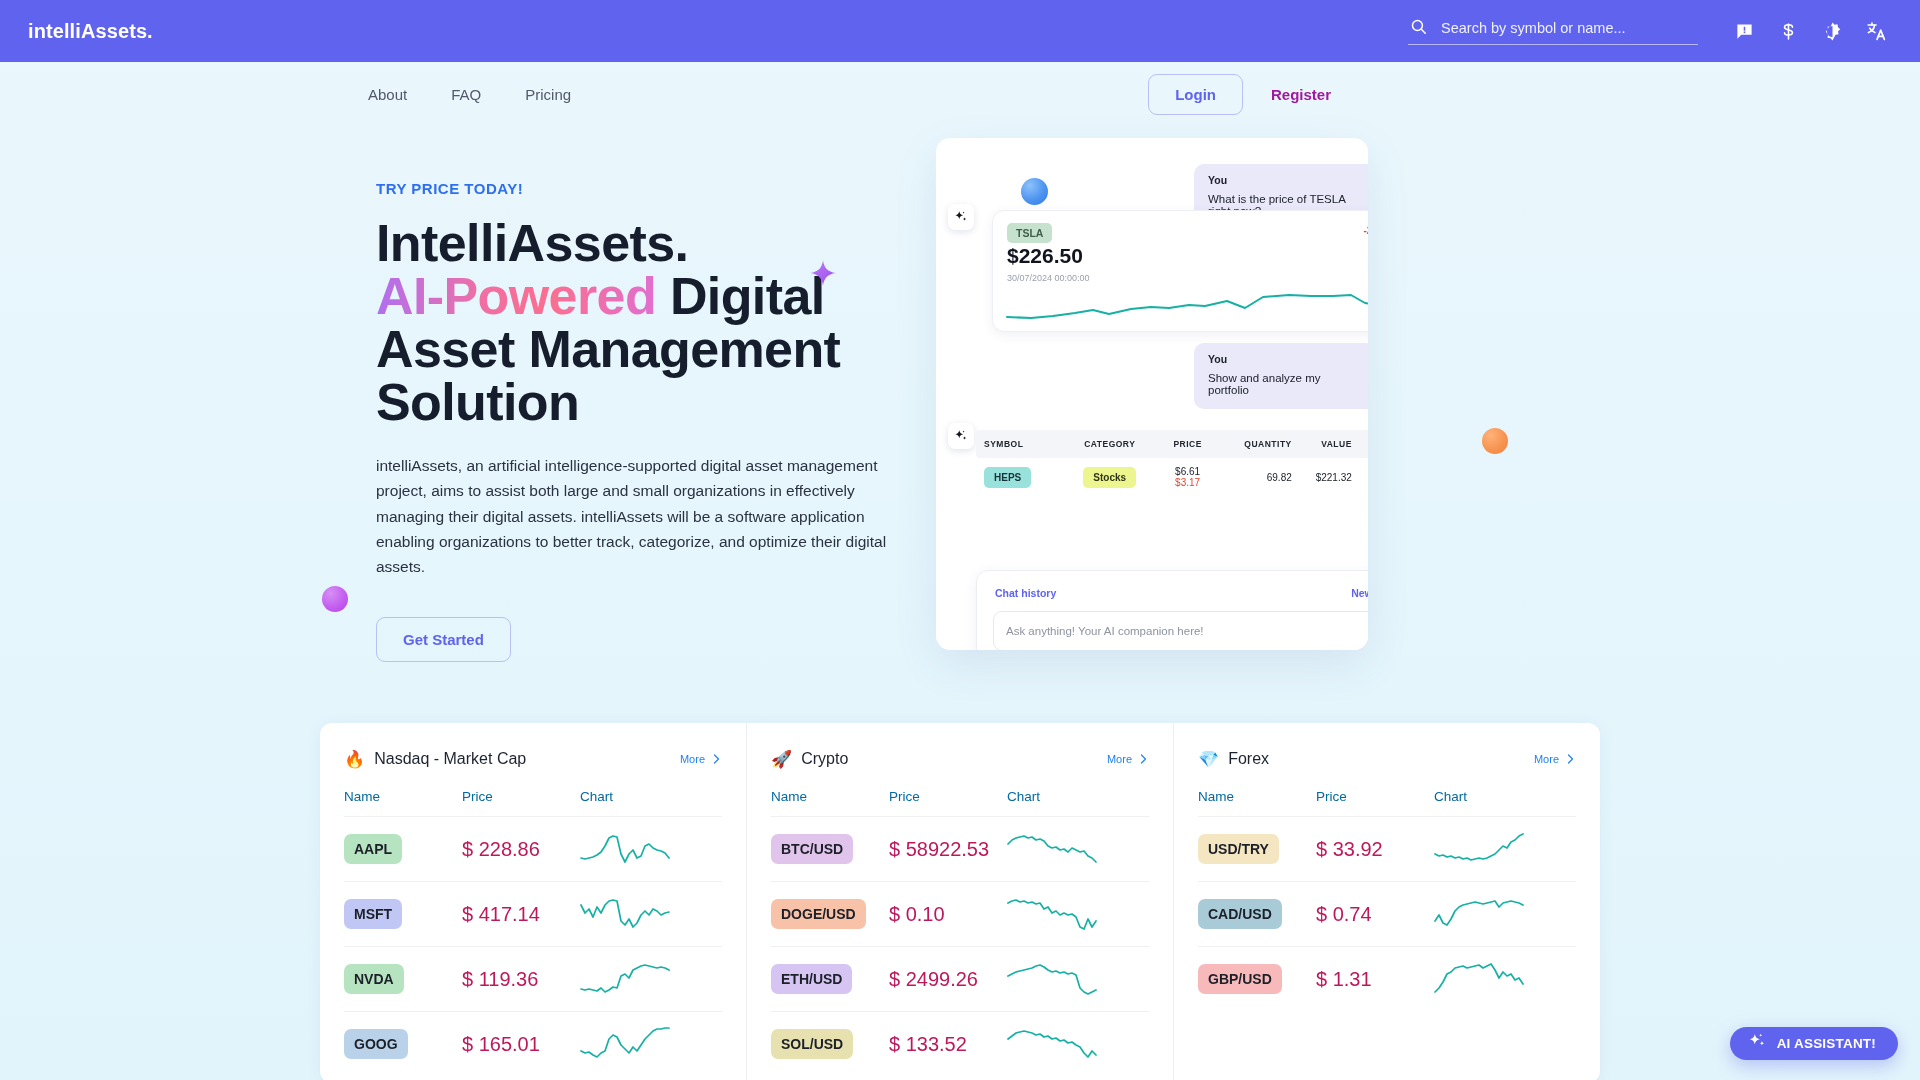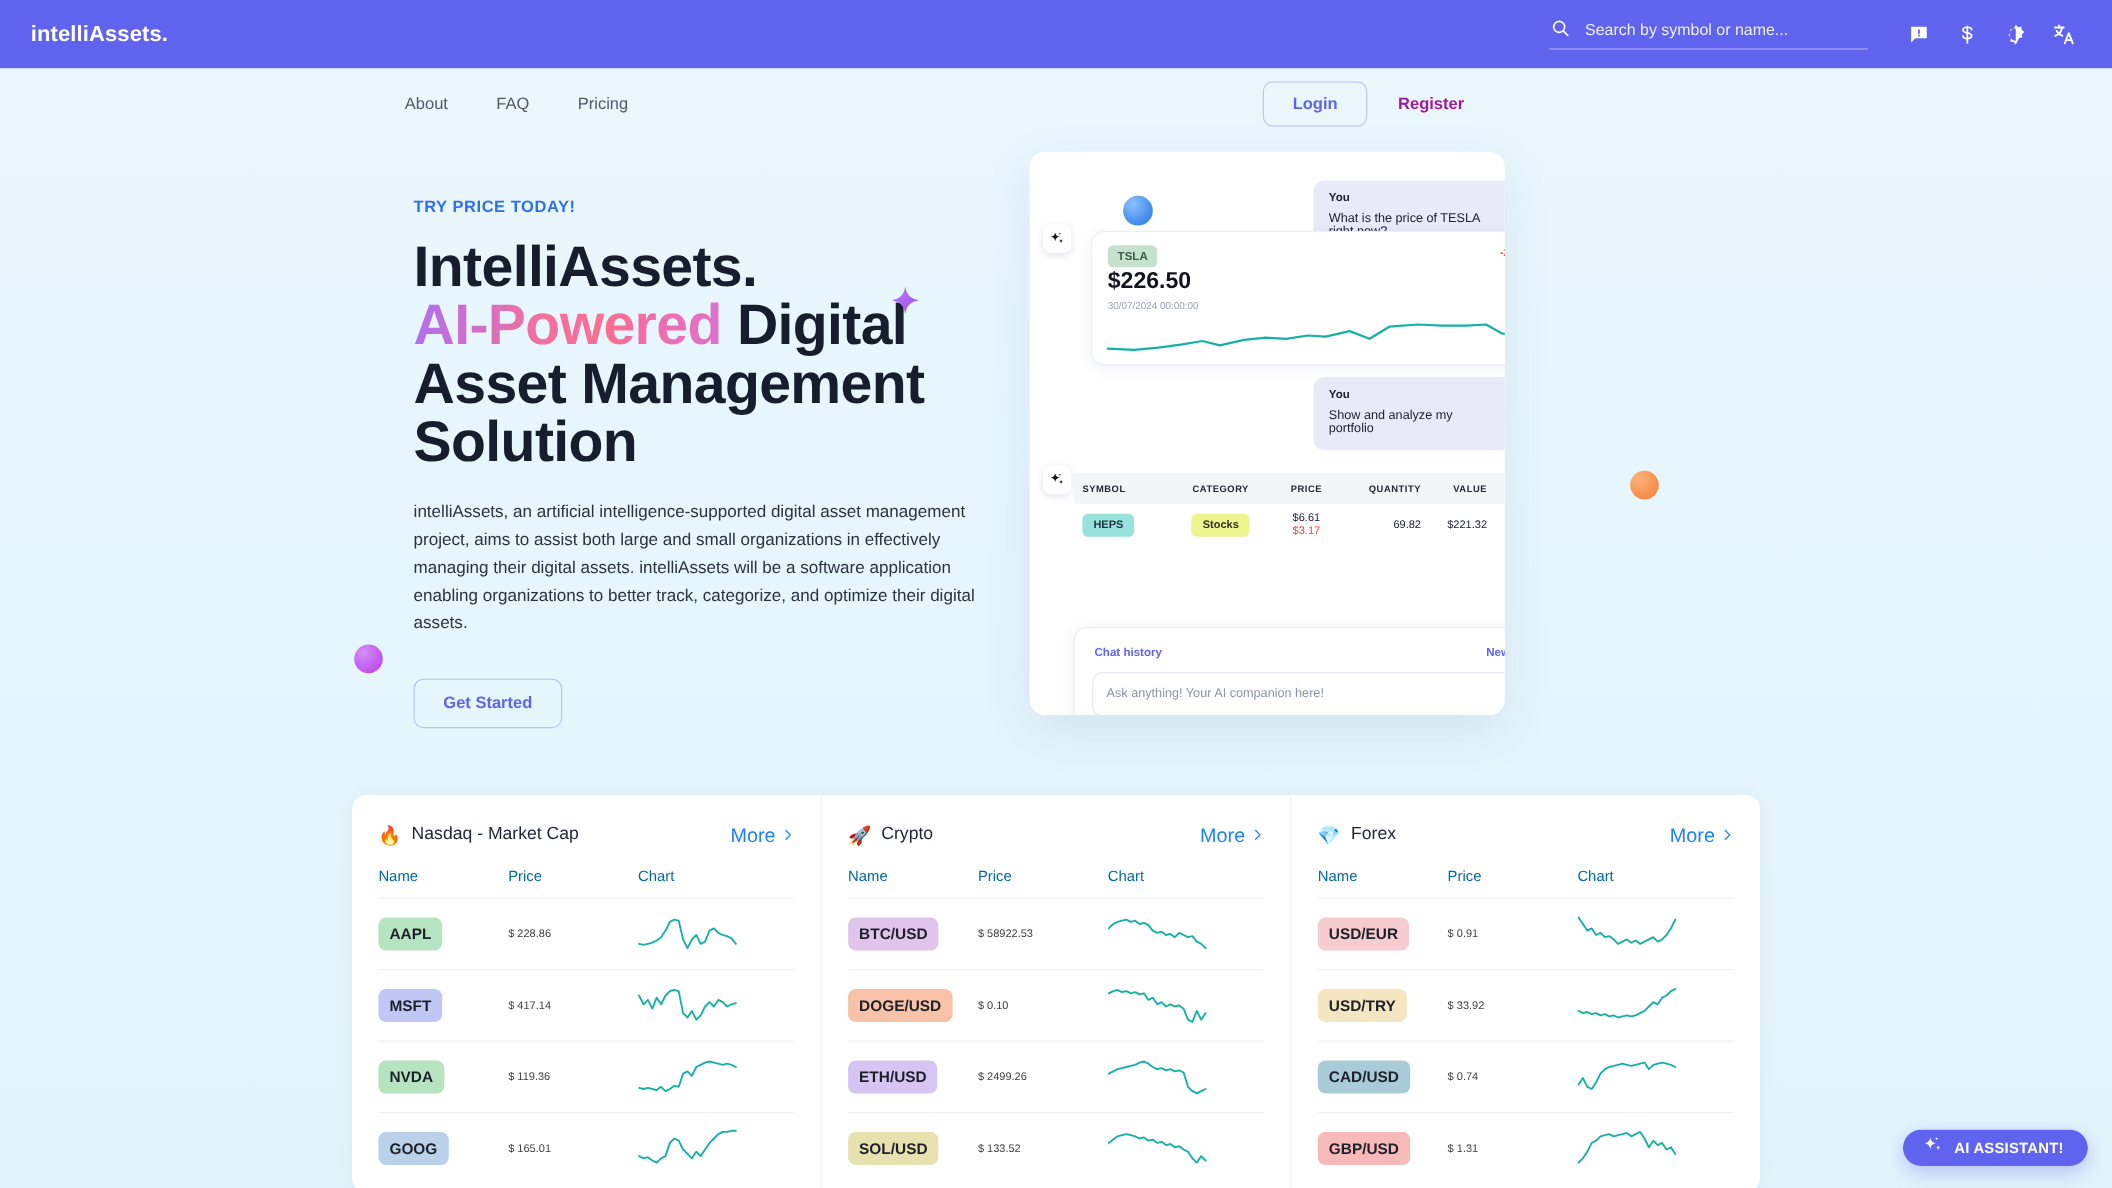--- a/index.html
+++ b/index.html
@@ -195,38 +195,38 @@
     box-shadow: 0 2px 16px rgba(60,80,140,.07);
     display: flex;
   }
   .mcol { flex: 1; padding: 18px 24px 0 24px; position: relative; }
   .mcol + .mcol { border-left: 1px solid #eceef2; }
   .mhead { display: flex; align-items: center; height: 36px; }
   .mhead .emoji { font-size: 17px; margin-right: 9px; }
   .mhead .mtitle { font-size: 16px; color: #1d2330; }
   .mhead .more {
     margin-left: auto; display: flex; align-items: center; gap: 5px;
-    color: #1e82f5; font-size: 18px; cursor: pointer;
+    color: #1e82f5; font-size: 11px; cursor: pointer;
   }
   .mtable { width: 100%; margin-top: 12px; }
   .mtable .hrow {
     display: flex; font-size: 13.5px; color: #0369a1; padding-bottom: 12px;
   }
   .mtable .row {
     display: flex; align-items: center; height: 65px; border-top: 1px solid #eef0f3;
   }
   .mtable .row:first-of-type { border-top: none; }
   .h-name, .d-name { width: 118px; }
   .h-price, .d-price { width: 118px; }
   .h-chart, .d-chart { flex: 1; }
   .sym-chip {
     display: inline-block; font-weight: bold; font-size: 14px; color: #1c2029;
     border-radius: 7px; padding: 7px 10px;
   }
-  .m-price { font-size: 10px; color: #404040; }
+  .m-price { font-size: 20px; color: #be185d; }
   .spark { display: block; }
 
   
   .fab {
     position: absolute; right: 22px; bottom: 20px; height: 33px;
     background: #5f63ed; border-radius: 22px; display: flex; align-items: center;
     gap: 10px; padding: 0 22px 0 18px; cursor: pointer;
     box-shadow: 0 6px 18px rgba(95,99,237,.35);
   }
   .fab .fab-label { color: #fff; font-size: 13.5px; font-weight: bold; letter-spacing: .2px; }
@@ -545,29 +545,20 @@
             </svg>
         </span>
       </div>
       <div class="mtable">
         <div class="hrow">
           <span class="h-name">Name</span>
           <span class="h-price">Price</span>
           <span class="h-chart">Chart</span>
         </div>
         <div class="row">
-          <span class="d-name"><span class="sym-chip" style="background:#f6ccd0">USD/EUR</span></span>
-          <span class="d-price m-price">$ 0.91</span>
-          <span class="d-chart">
-              <svg class="spark" width="95" height="40" viewBox="0 0 95 34">
-                <polyline fill="none" stroke="#16b0a4" stroke-width="1.7" stroke-linejoin="round" stroke-linecap="round" points="1,2 5,8 9,14 13,12 17,18 21,16 25,20 29,19 33,22 37,26 41,24 45,22 49,25 53,23 57,26 61,24 65,22 69,20 73,24 77,22 81,18 85,12 89,4"></polyline>
-              </svg>
-            </span>
-        </div>
-        <div class="row">
           <span class="d-name"><span class="sym-chip" style="background:#f3e6c1">USD/TRY</span></span>
           <span class="d-price m-price">$ 33.92</span>
           <span class="d-chart">
               <svg class="spark" width="95" height="40" viewBox="0 0 95 34">
                 <polyline fill="none" stroke="#16b0a4" stroke-width="1.7" stroke-linejoin="round" stroke-linecap="round" points="1,22 5,24 9,23 13,25 17,24 21,26 25,25 29,27 33,26 37,28 41,27 45,26 49,27 53,26 57,24 61,22 65,18 69,14 73,16 77,10 81,8 85,4 89,2"></polyline>
               </svg>
             </span>
         </div>
         <div class="row">
           <span class="d-name"><span class="sym-chip" style="background:#a9cbd7">CAD/USD</span></span>

